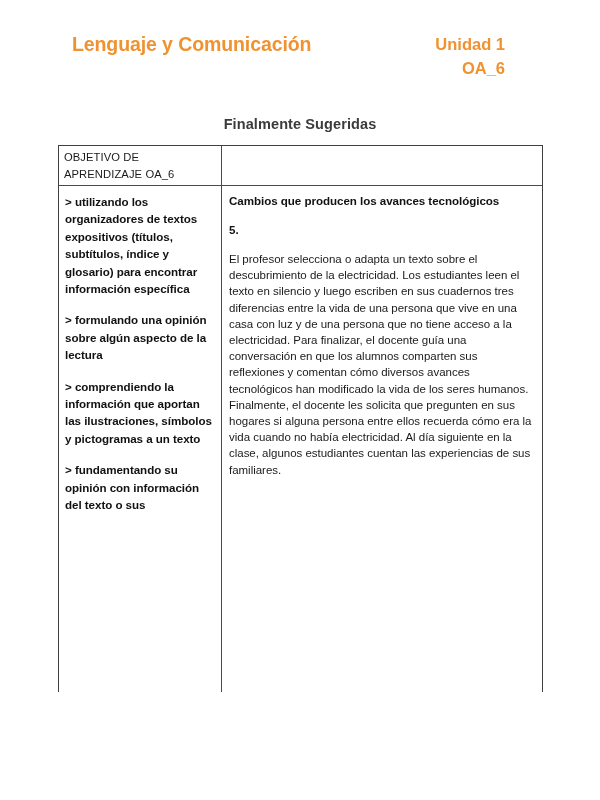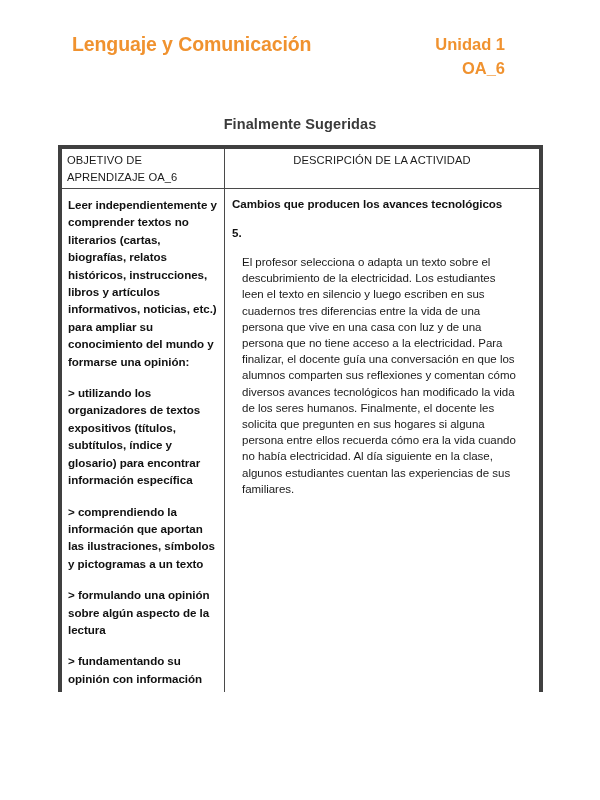--- a/index.html
+++ b/index.html
@@ -89,21 +89,21 @@
     letter-spacing: 0.1px;
   }
 
   
   .activity-table {
     position: absolute;
     left: 58px;
     top: 145px;
     width: 485px;
     height: 568px;
-    border: 4px solid #404040;
+    border: 1px solid #404040;
     box-sizing: border-box;
     background: #ffffff;
   }
 
   .table-head {
     position: relative;
     height: 40px;
     border-bottom: 1px solid #4a4a4a;
     box-sizing: border-box;
   }
@@ -192,21 +192,21 @@
     font-size: 11.6px;
     font-weight: bold;
     color: #121212;
     line-height: 16px;
     margin: 0 0 13px 0;
   }
   .act-body {
     font-size: 11.5px;
     color: #1a1a1a;
     line-height: 16.2px;
-    margin: 10px;
+    margin: 0;
     text-align: left;
     letter-spacing: -0.02px;
   }
 </style>
 </head>
 <body>
 
 <div class="page">
 
   <div class="doc-header">
@@ -220,32 +220,28 @@
   </div>
 
   <div class="section-title">Finalmente Sugeridas</div>
 
   <div class="activity-table">
 
     <div class="table-head">
       <div class="th-left">
         <div class="th-text">OBJETIVO DE APRENDIZAJE OA_6</div>
       </div>
-      <div class="th-right">
-        <div class="th-text">DESCRIPCIÓN DE LA ACTIVIDAD</div>
-      </div>
     </div>
 
     <div class="table-body">
 
       <div class="td-left">
-        <p class="obj-lead">Leer independientemente y comprender textos no literarios (cartas, biografías, relatos históricos, instrucciones, libros y artículos informativos, noticias, etc.) para ampliar su conocimiento del mundo y formarse una opinión:</p>
         <p class="obj-item">&gt; utilizando los organizadores de textos expositivos (títulos, subtítulos, índice y glosario) para encontrar información específica</p>
+        <p class="obj-item">&gt; formulando una opinión sobre algún aspecto de la lectura</p>
         <p class="obj-item">&gt; comprendiendo la información que aportan las ilustraciones, símbolos y pictogramas a un texto</p>
-        <p class="obj-item">&gt; formulando una opinión sobre algún aspecto de la lectura</p>
         <p class="obj-item">&gt; fundamentando su opinión con información del texto o sus</p>
       </div>
 
       <div class="td-right">
         <p class="act-title">Cambios que producen los avances tecnológicos</p>
         <p class="act-number">5.</p>
         <p class="act-body">El profesor selecciona o adapta un texto sobre el descubrimiento de la electricidad. Los estudiantes leen el texto en silencio y luego escriben en sus cuadernos tres diferencias entre la vida de una persona que vive en una casa con luz y de una persona que no tiene acceso a la electricidad. Para finalizar, el docente guía una conversación en que los alumnos comparten sus reflexiones y comentan cómo diversos avances tecnológicos han modificado la vida de los seres humanos. Finalmente, el docente les solicita que pregunten en sus hogares si alguna persona entre ellos recuerda cómo era la vida cuando no había electricidad. Al día siguiente en la clase, algunos estudiantes cuentan las experiencias de sus familiares.</p>
       </div>
 
     </div>

